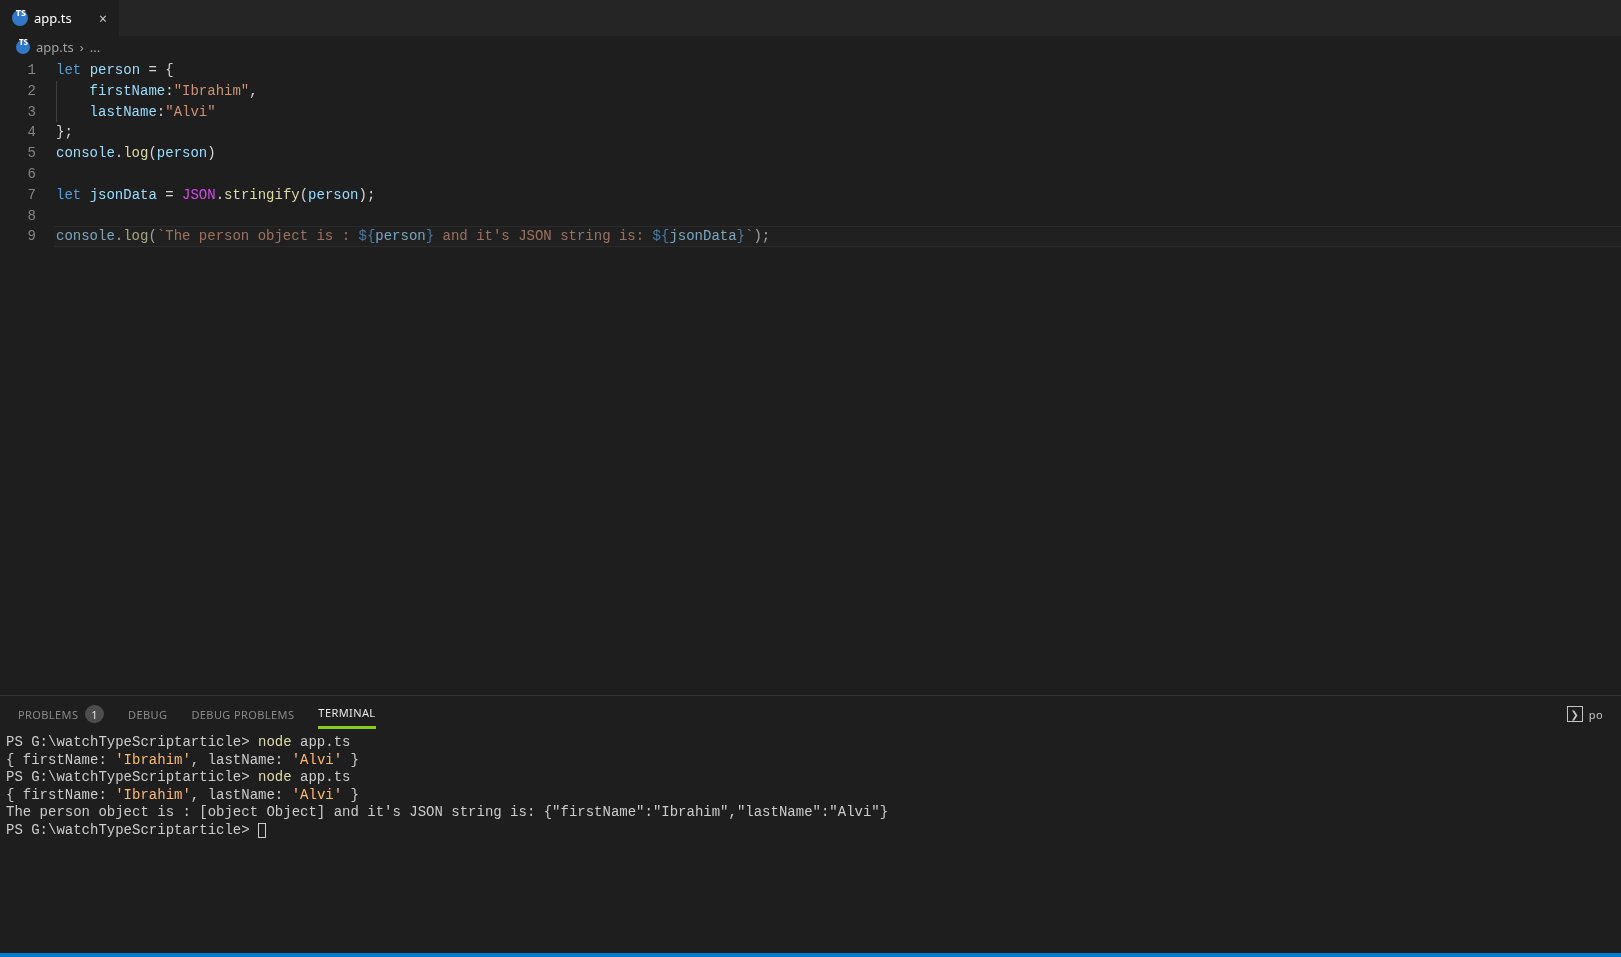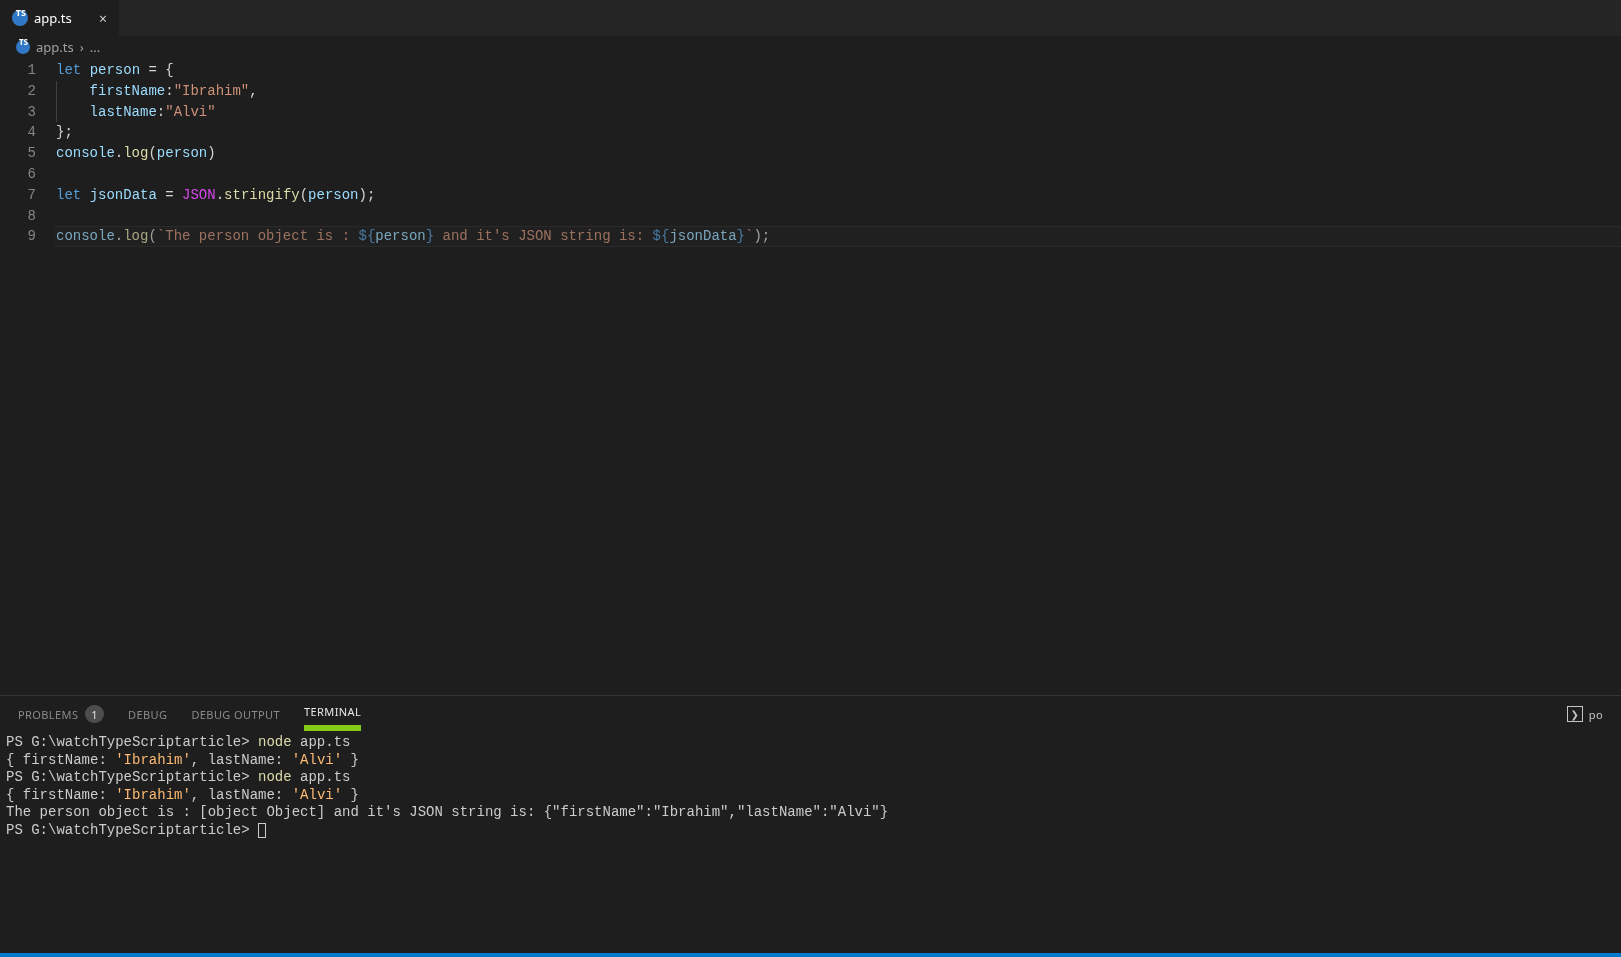--- a/index.html
+++ b/index.html
@@ -118,21 +118,21 @@
   .panel-tab {
     color: #8a8a8a;
     cursor: pointer;
     display: flex;
     align-items: center;
     gap: 7px;
     padding: 6px 0;
   }
   .panel-tab.active {
     color: #e7e7e7;
-    border-bottom: 6px solid #84cc16;
+    border-bottom: 3px solid #84cc16;
   }
   .badge {
     background: #4d4d4d;
     color: #e0e0e0;
     border-radius: 10px;
     min-width: 18px;
     height: 18px;
     font-size: 11px;
     display: flex;
     align-items: center;
@@ -212,21 +212,21 @@
 <div class="panel">
   <div class="panel-tabs">
     <div class="panel-tab">
       <span>PROBLEMS</span>
       <span class="badge">1</span>
     </div>
     <div class="panel-tab">
       <span>DEBUG</span>
     </div>
     <div class="panel-tab">
-      <span>DEBUG OUTPUT</span>
+      <span>DEBUG PROBLEMS</span>
     </div>
     <div class="panel-tab active">
       <span>TERMINAL</span>
     </div>
     <div class="panel-actions">
       <span class="panel-icon">❯</span>
       <span>po</span>
     </div>
   </div>
   <div class="terminal" id="terminal"><div><span>PS G:\watchTypeScriptarticle&gt; </span><span class="t-yellow">node </span><span>app.ts</span></div><div><span>{ firstName: </span><span class="t-green">'Ibrahim'</span><span>, lastName: </span><span class="t-green">'Alvi'</span><span> }</span></div><div><span>PS G:\watchTypeScriptarticle&gt; </span><span class="t-yellow">node </span><span>app.ts</span></div><div><span>{ firstName: </span><span class="t-green">'Ibrahim'</span><span>, lastName: </span><span class="t-green">'Alvi'</span><span> }</span></div><div><span>The person object is : [object Object] and it's JSON string is: {"firstName":"Ibrahim","lastName":"Alvi"}</span></div><div><span>PS G:\watchTypeScriptarticle&gt; </span><span class="cursor-block"></span></div></div>

